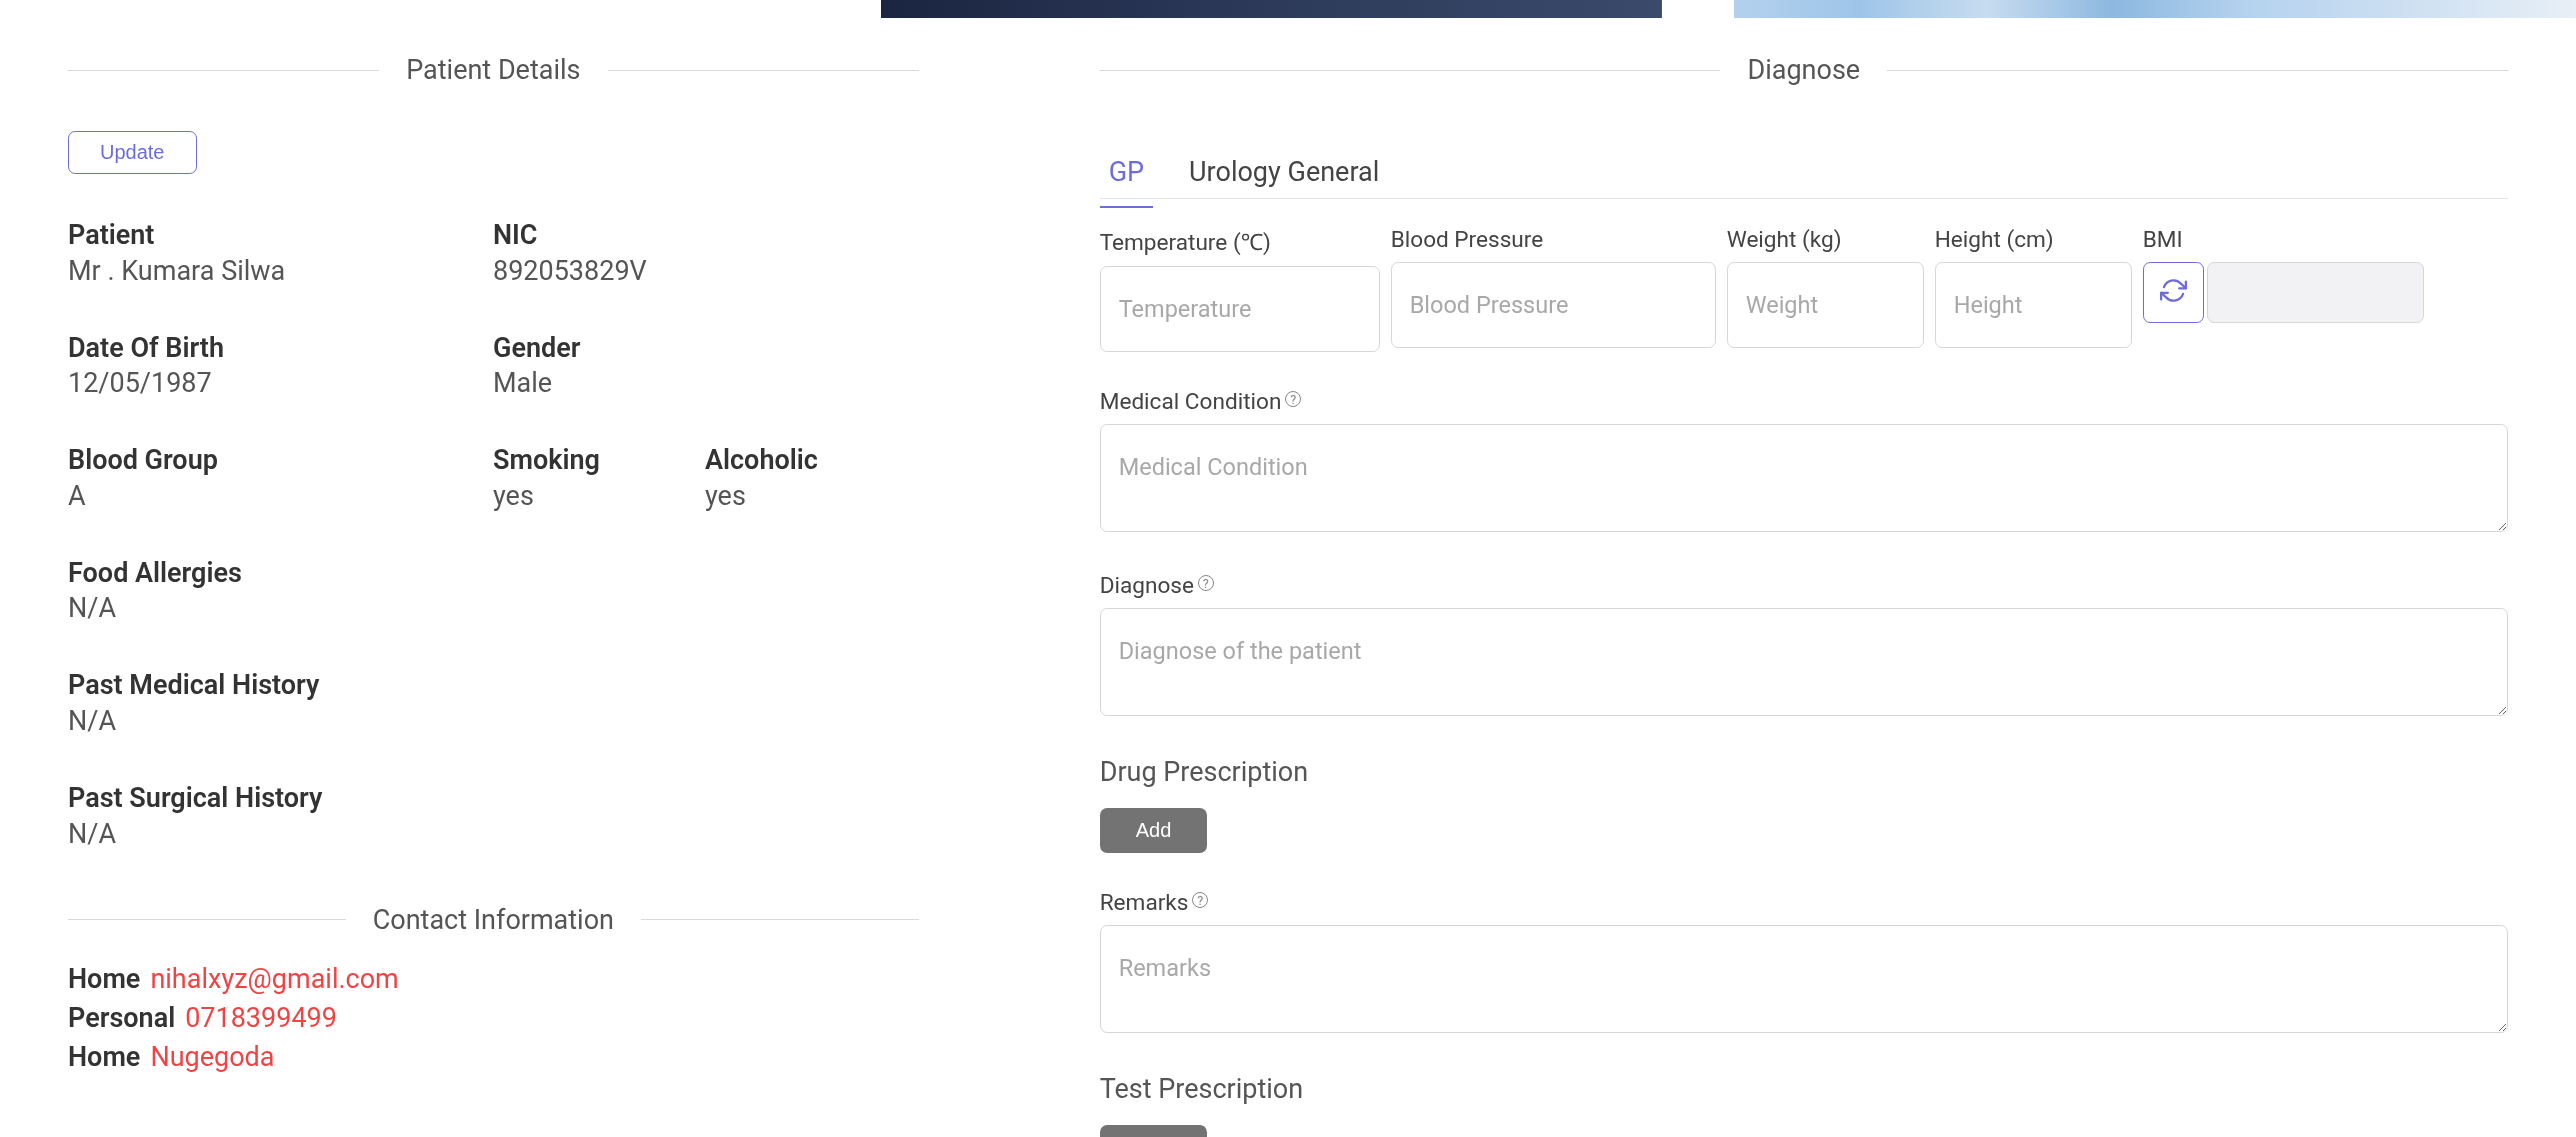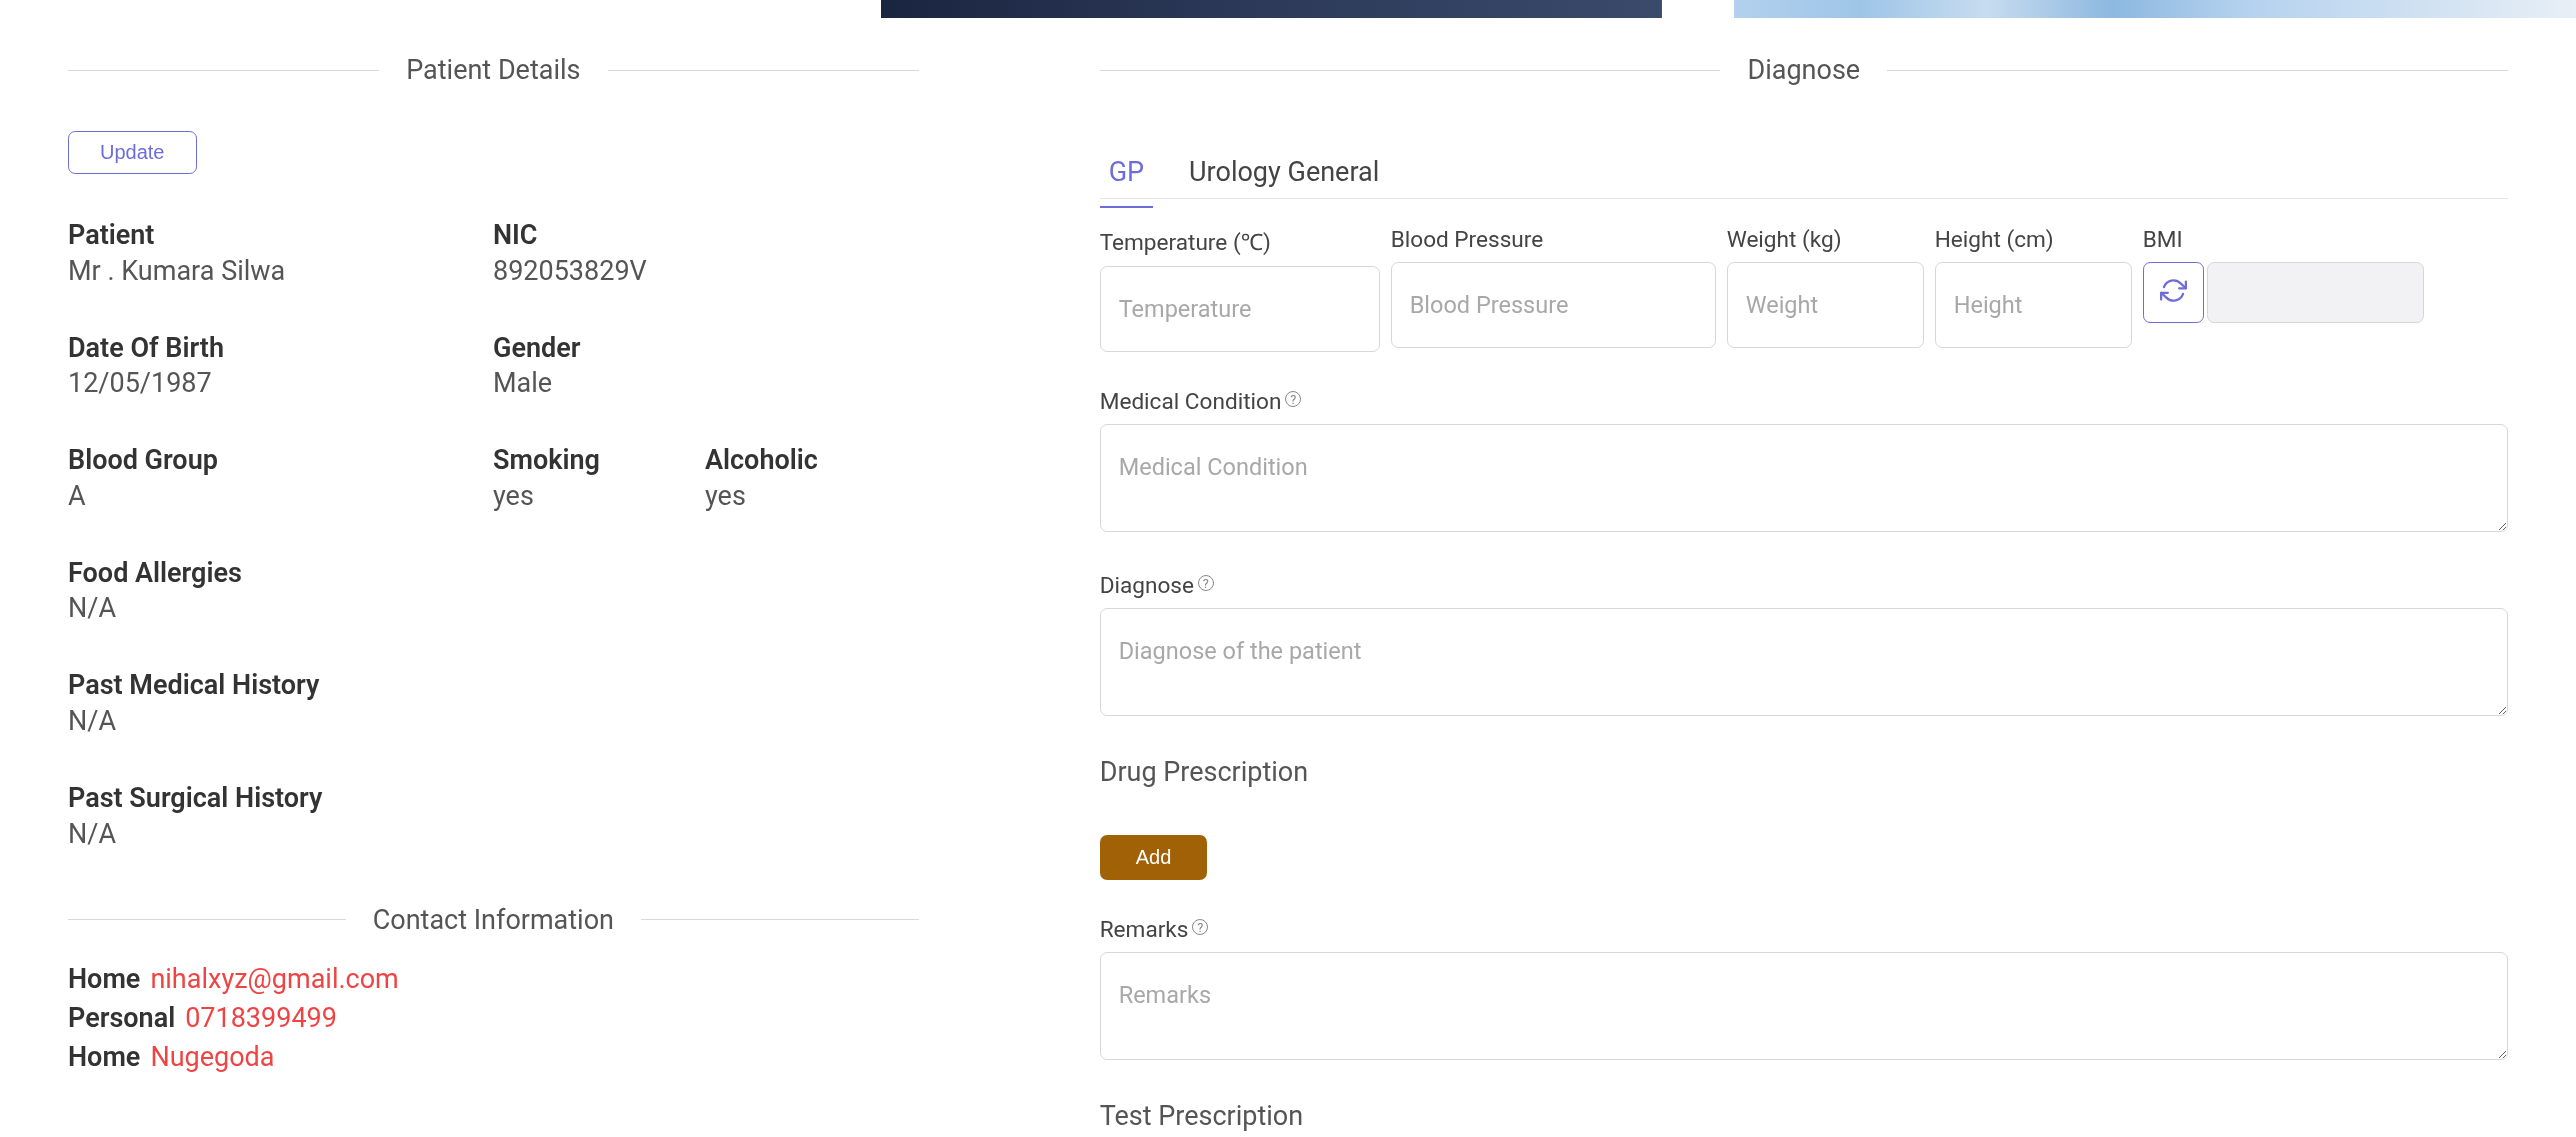--- a/index.html
+++ b/index.html
@@ -161,29 +161,28 @@
 
   .full-field { margin-bottom: 36px; }
   .full-field .textarea { width: 100%; height: 108px; resize: both; }
 
   .sub-heading {
     font-size: 27px;
     color: #555;
     margin-bottom: 20px;
   }
   .add-btn {
-    background: #a16207;
+    background: #737373;
     color: #fff;
     border: none;
     border-radius: 7.2px;
     font-size: 20px;
     padding: 11px 36px;
     cursor: pointer;
     margin-bottom: 36px;
-    margin-top: 27px;
   }
   .help-icon {
     display: inline-flex;
     width: 16.3px; height: 16.3px;
     border: 1.4px solid #888;
     border-radius: 50%;
     font-size: 12.7px;
     align-items: center;
     justify-content: center;
     color: #888;

